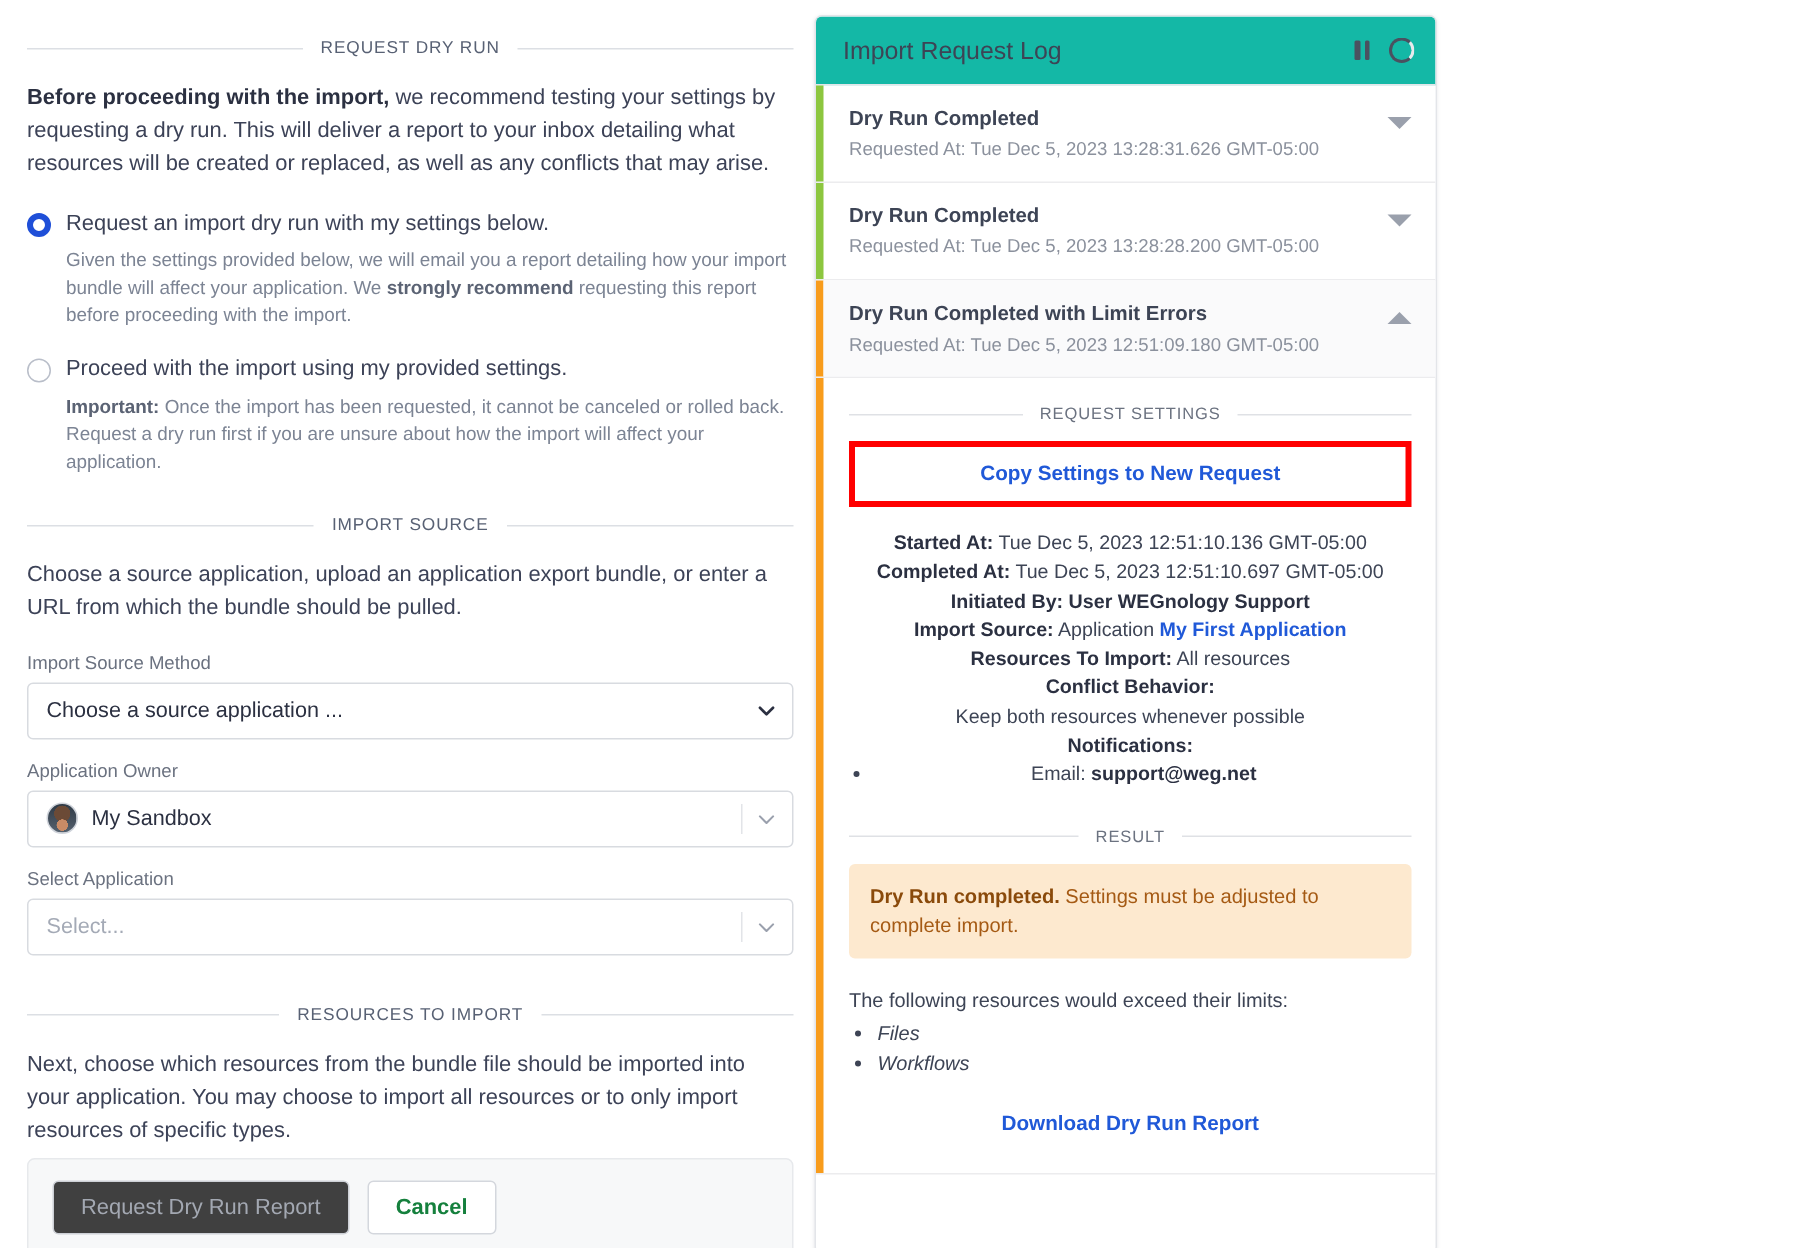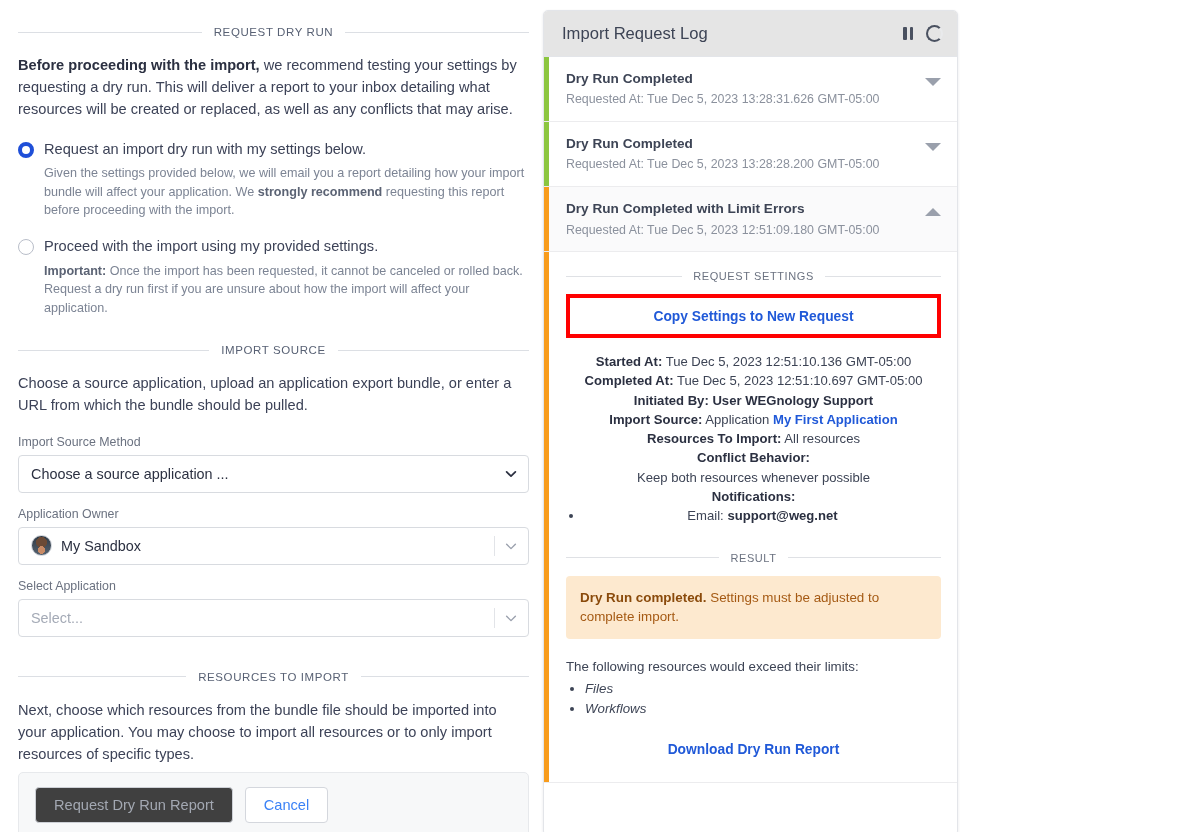--- a/index.html
+++ b/index.html
@@ -132,44 +132,44 @@
     white-space: nowrap;
   }
   .btn.disabled {
     background: #404040;
     color: #a3a8b2;
     border: 1px solid #cdd0d6;
     cursor: default;
   }
   .btn.ghost {
     background: #fff;
-    color: #3b82f6;
+    color: #15803d;
     border: 1px solid #d4d7dd;
-    font-weight: 400;
+    font-weight: 700;
   }
 
   
   .right-col {
     width: 500px;
     padding: 10px 10px 0 0;
     display: flex; justify-content: flex-end;
   }
   .log-card {
     width: 415px;
     background: #fff;
     border: 1px solid #e3e5e9;
     border-radius: 5px;
     box-shadow: 0 1px 3px rgba(20,24,40,.09);
     overflow: hidden;
     position: relative;
     height: 826px;
   }
   .log-head {
     height: 46px;
-    background: #e5e5e5;
+    background: #14b8a6;
     border-bottom: 1px solid #e3e5e9;
     display: flex; align-items: center;
     padding: 0 14px 0 18px;
   }
   .log-title { flex: 1 1 auto; font-size: 16.6px; color: #3d4455; }
   .head-icons { display: flex; align-items: center; gap: 13px; }
   .pause-icon { display: flex; gap: 3px; cursor: pointer; }
   .pause-icon i { display: block; width: 3.5px; height: 13px; background: #4a5160; border-radius: 1px; }
   .spinner-icon {
     width: 17px; height: 17px; border-radius: 50%;

